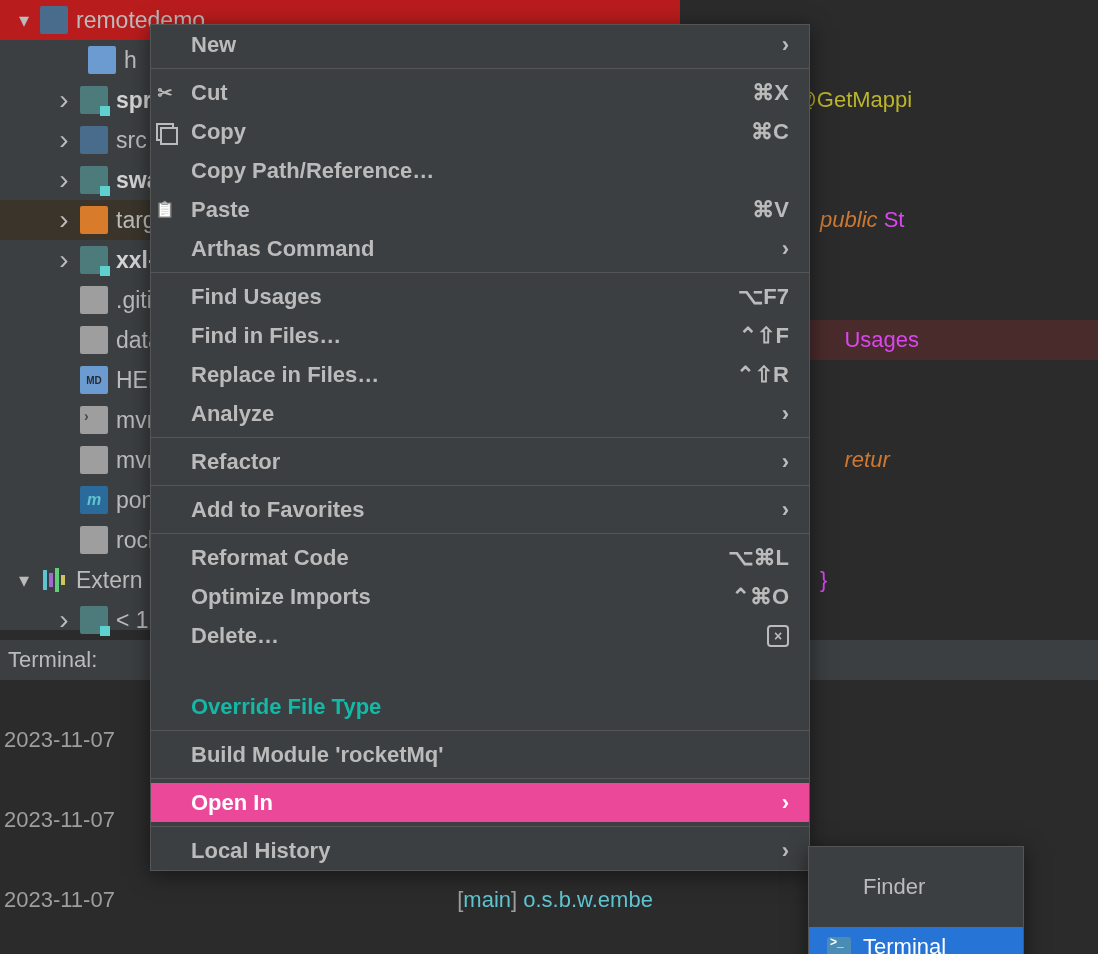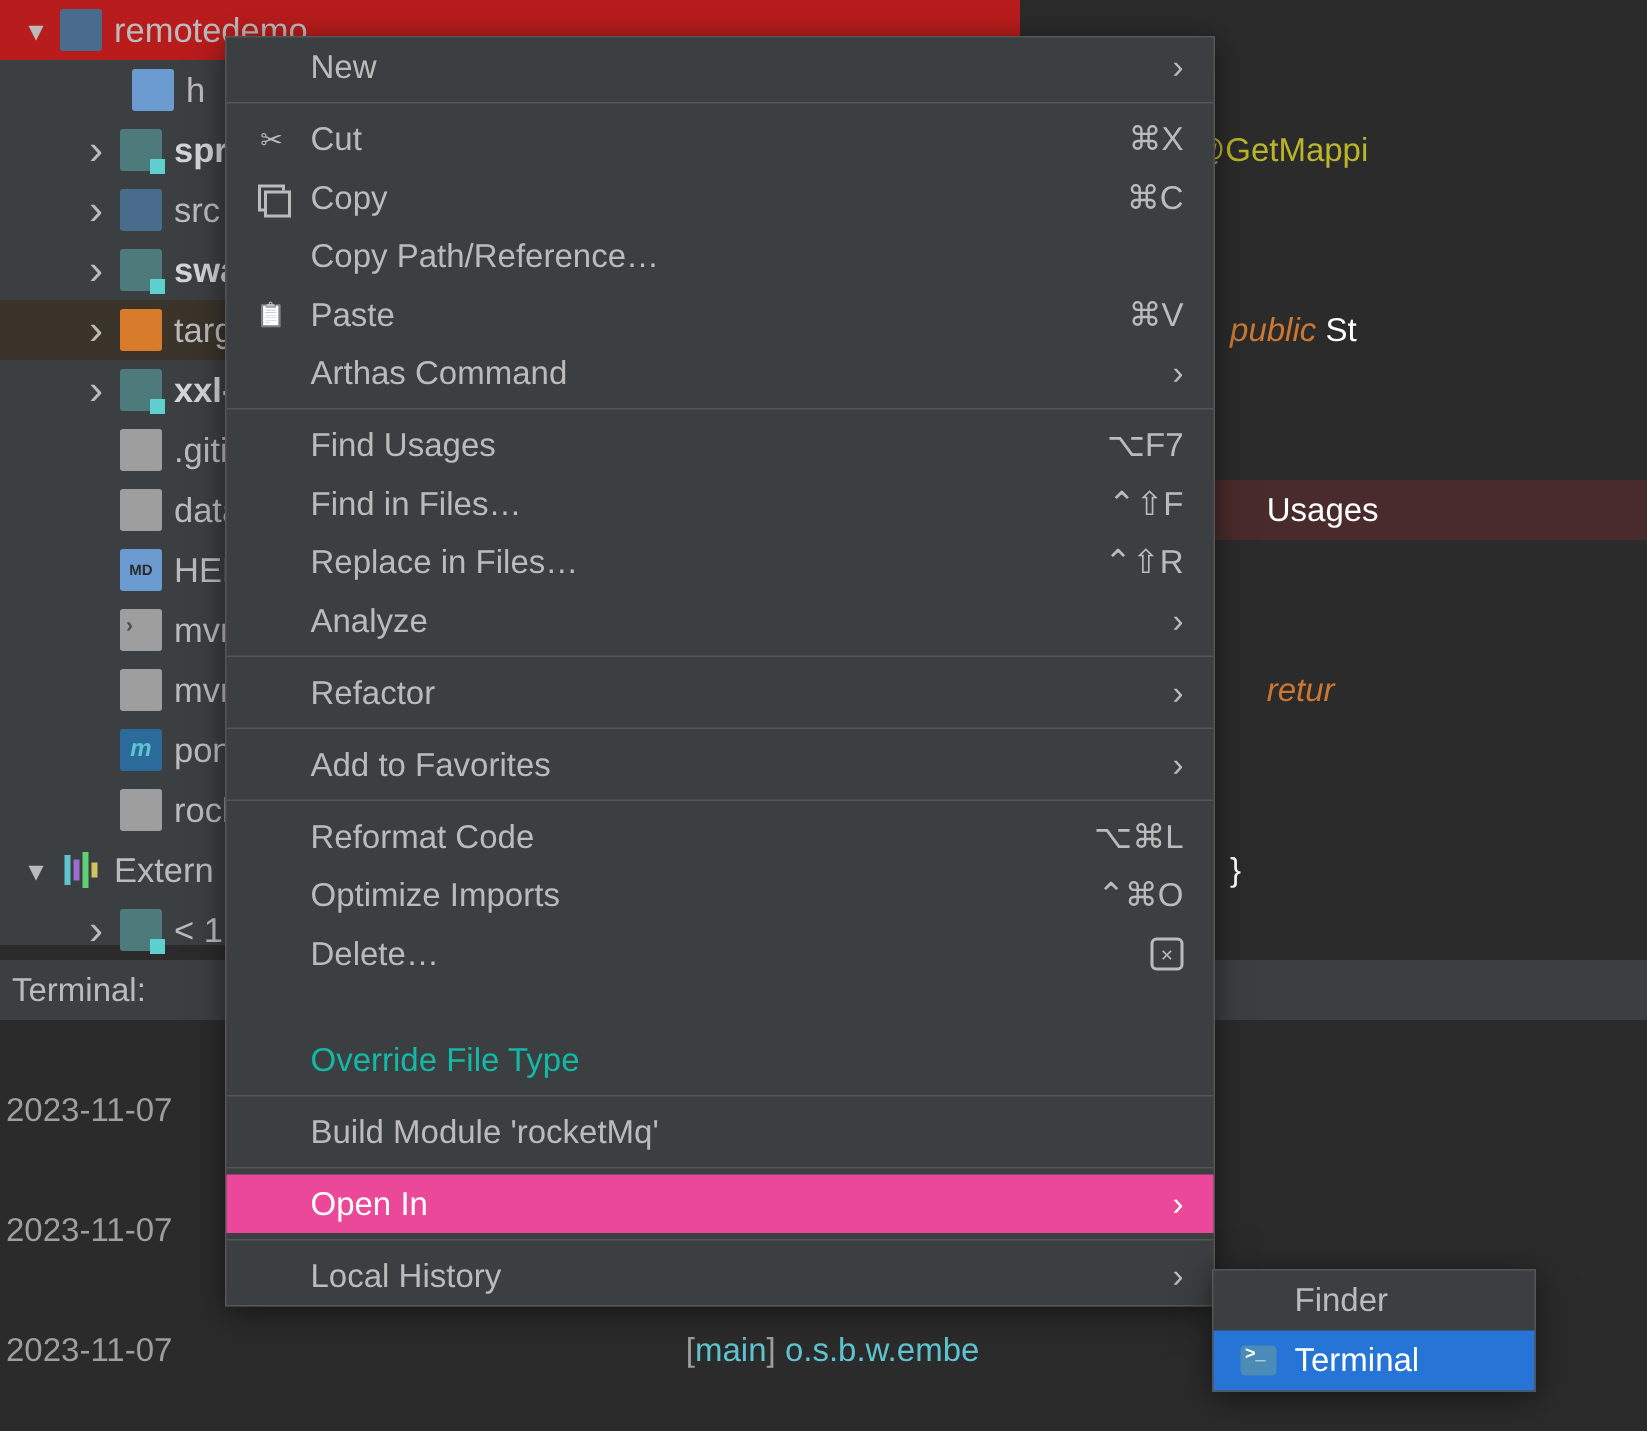--- a/index.html
+++ b/index.html
@@ -33,46 +33,46 @@
 .bold { font-weight: 600; color: #d4d4d4; }
 .indent1 { padding-left: 48px; }
 .indent2 { padding-left: 88px; }
 
 
 .editor { position: absolute; left: 690px; top: 0; right: 0; height: 640px; background: #2b2b2b; font-family: "Menlo", "Consolas", monospace; font-size: 22px; line-height: 40px; padding-left: 20px; white-space: pre; overflow: hidden; }
 .ln { height: 40px; }
 .ln.err { background: #4a2b2b; }
 .kw-orange { color: #cc7832; font-style: italic; }
 .kw-yellow { color: #bbb529; }
-.txt { color: #ffffff; }
+.txt { color: #d946ef; }
 
 
 .terminal { position: absolute; left: 0; top: 640px; width: 100%; bottom: 0; background: #2b2b2b; }
 .term-header { height: 40px; background: #3c3f41; display: flex; align-items: center; padding-left: 8px; color: #bbbbbb; font-size: 22px; }
 .term-body { font-family: "Menlo", "Consolas", monospace; font-size: 22px; line-height: 40px; padding-left: 4px; white-space: pre; }
 .ts { color: #9e9e9e; }
 .thread-br { color: #9e9e9e; }
 .thread-in { color: #5fc4d0; }
 .log-cyan { color: #5fc4d0; }
 
 
 .context-menu { position: absolute; left: 150px; top: 24px; width: 660px; background: #3c3f41; border: 1px solid #555; box-shadow: 0 4px 20px rgba(0,0,0,0.5); z-index: 10; }
-.menu-item { display: flex; align-items: center; height: 39px; padding: 0 20px 0 16px; color: #bbbbbb; font-size: 22px; }
+.menu-item { display: flex; align-items: center; height: 39px; padding: 0 20px 0 0; color: #bbbbbb; font-size: 22px; font-weight: bold; }
 .menu-item.sel { background: #ec4899; color: #fff; }
 .menu-item.disabled { color: #14b8a6; margin-top: 32px; }
 .menu-icon { width: 28px; margin-right: 12px; display: inline-flex; align-items: center; justify-content: center; color: #bbbbbb; }
 .menu-label { flex: 1; }
 .menu-shortcut { color: #bbbbbb; font-size: 22px; }
 .menu-arrow { color: #bbbbbb; margin-left: 10px; font-size: 22px; }
 .menu-sep { height: 1px; background: #555; margin: 4px 0; }
 .del-icon { border: 2px solid #bbbbbb; border-radius: 4px; width: 22px; height: 22px; display: inline-flex; align-items: center; justify-content: center; font-size: 14px; }
 
 
 .submenu { position: absolute; left: 808px; top: 846px; width: 216px; background: #3c3f41; border: 1px solid #555; box-shadow: 0 4px 20px rgba(0,0,0,0.5); z-index: 20; }
-.sub-item { display: flex; align-items: center; height: 40px; padding: 0 16px; color: #bbbbbb; font-size: 22px; }
+.sub-item { display: flex; align-items: center; height: 40px; padding: 0 16px; color: #bbbbbb; font-size: 22px; margin-top: 20px; }
 .sub-item.sel { background: #2675d6; color: #fff; }
 .sub-icon { width: 28px; margin-right: 10px; display: inline-flex; align-items: center; justify-content: center; }
 .term-icon { background: #4a8cb5; border-radius: 3px; width: 24px; height: 20px; position: relative; }
 .term-icon::after { content: ">_"; position: absolute; left: 3px; top: -2px; color: #fff; font-size: 12px; font-weight: bold; }
 
 .scissors::before { content: "✂"; font-size: 18px; }
 .copy-ic { position: relative; width: 18px; height: 18px; }
 .copy-ic::before { content: ""; position: absolute; width: 14px; height: 14px; border: 2px solid #bbbbbb; left: 0; top: 0; background: #3c3f41; }
 .copy-ic::after { content: ""; position: absolute; width: 14px; height: 14px; border: 2px solid #bbbbbb; left: 4px; top: 4px; background: #3c3f41; }
 .paste-ic::before { content: "📋"; font-size: 16px; filter: grayscale(1); }

